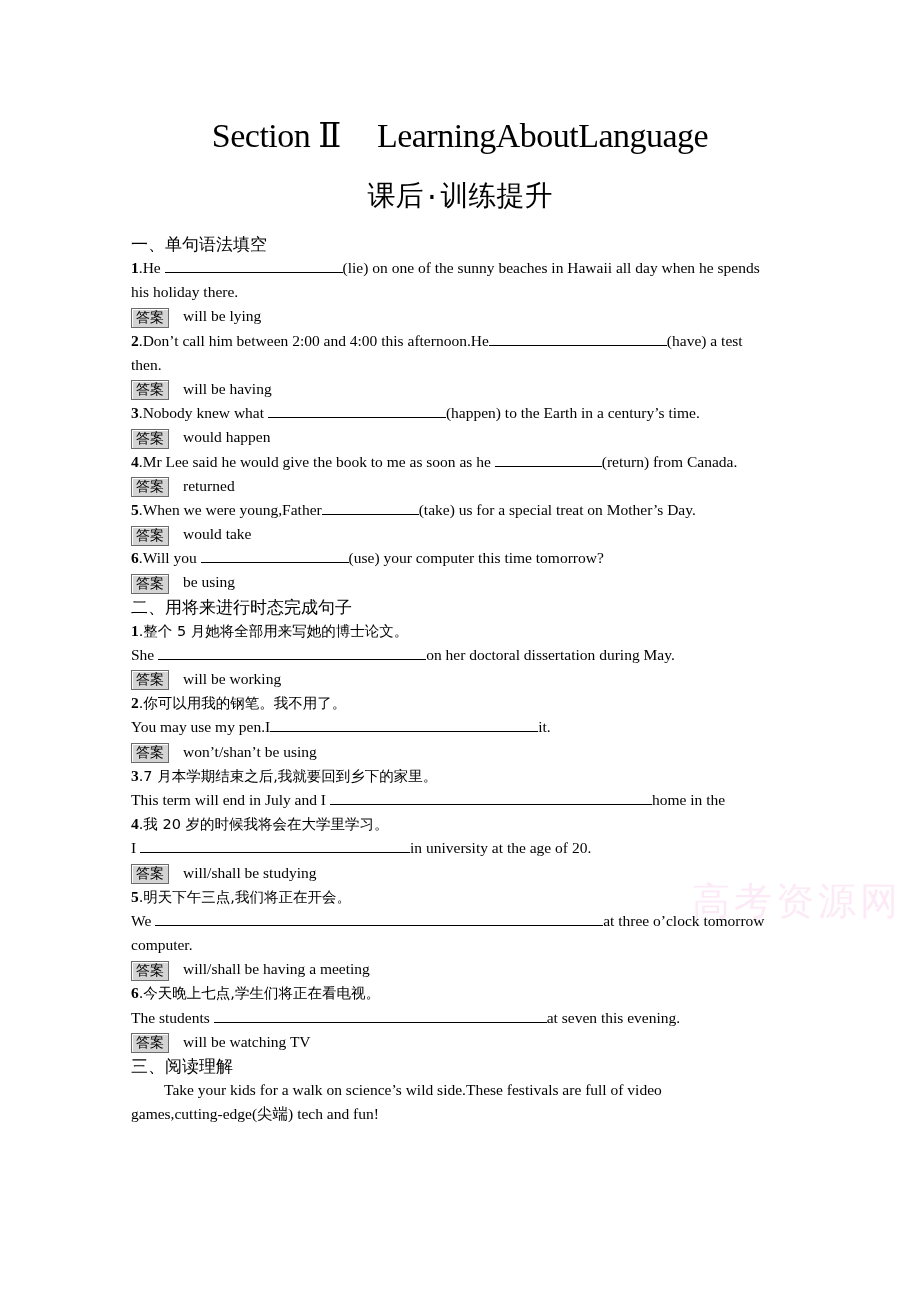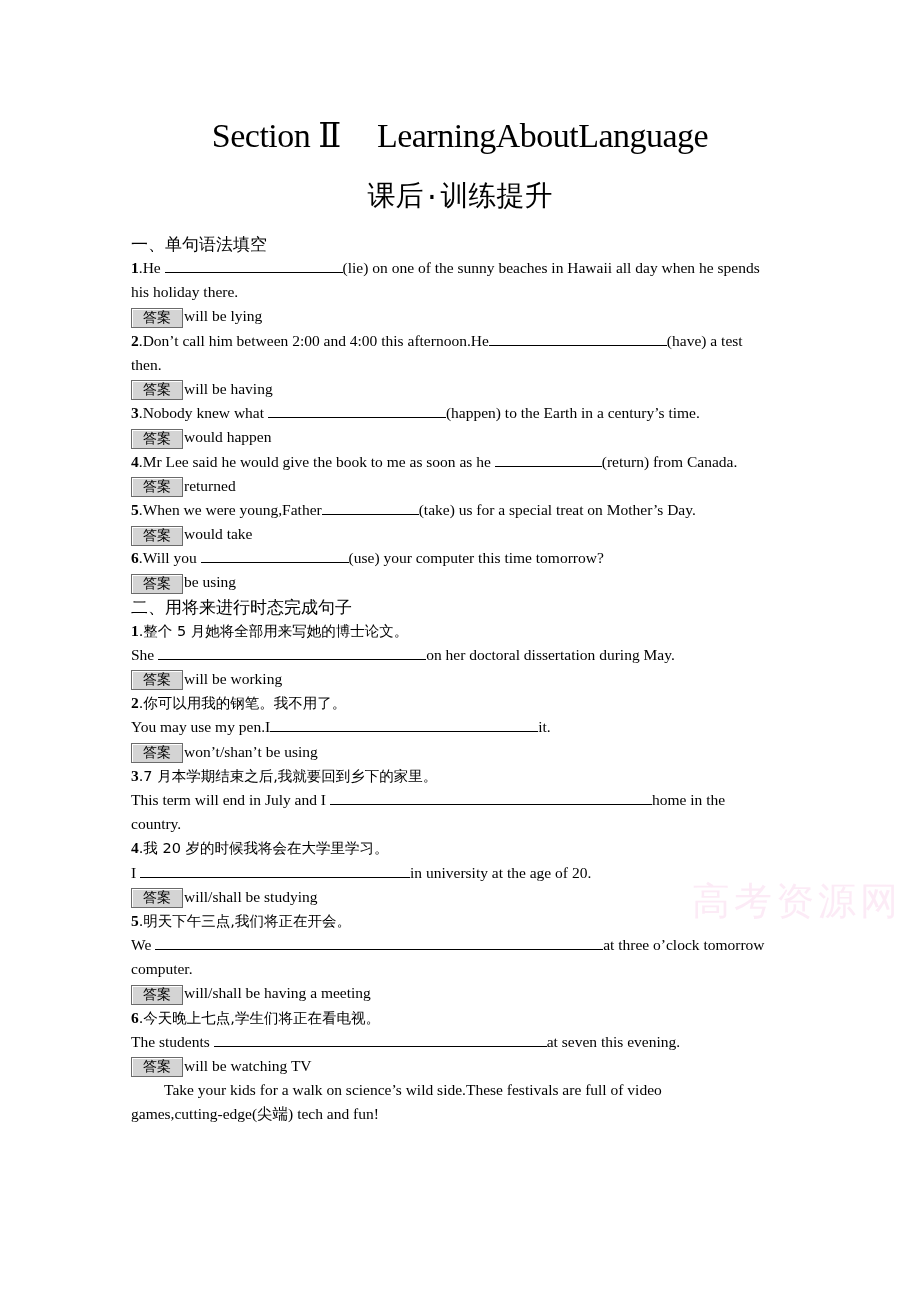--- a/index.html
+++ b/index.html
@@ -68,26 +68,26 @@
       border-bottom: 1px solid #000;
       height: 15px;
       vertical-align: baseline;
     }
     .answer-row { height: 24.2px; white-space: nowrap; }
     .answer-tag {
       display: inline-block;
       font-family: Liberation Serif, serif;
       font-size: 14px;
       line-height: 18px;
-      padding: 0 11px;
+      padding: 0 4px;
       background: #d4d4d4;
       border: 1px solid #6b6b6b;
       box-shadow: inset 1px 1px 0 #ffffff;
       vertical-align: middle;
-      margin-right: 1px;
+      margin-right: 14px;
     }
     .indent { display: inline-block; width: 33px; }
     .watermark {
       position: absolute;
       left: 692px;
       top: 876px;
       font-family: "DejaVu Serif", serif;
       font-size: 38px;
       letter-spacing: 4px;
       color: #fbe3f3;
@@ -156,21 +156,20 @@
   </div>
         <div>
     <div class="line prompt-line"><span class="num">2</span><span class="cn prompt">.你可以用我的钢笔。我不用了。</span></div>
     <div class="line sentence-line"><span class="before">You may use my pen.I</span><span class="blank" style="width: 268px;"></span><span class="after">it.</span></div>
 
     <div class="answer-row"><span class="answer-tag">答案</span><span class="answer-text">won’t/shan’t be using</span></div>
   </div>
         <div>
     <div class="line prompt-line"><span class="num">3</span><span class="cn prompt">.7 月本学期结束之后,我就要回到乡下的家里。</span></div>
     <div class="line sentence-line"><span class="before">This term will end in July and I </span><span class="blank" style="width: 322px;"></span><span class="after">home in the</span></div>
-    <div class="line cont-line">country.</div>
   </div>
         <div>
     <div class="line prompt-line"><span class="num">4</span><span class="cn prompt">.我 20 岁的时候我将会在大学里学习。</span></div>
     <div class="line sentence-line"><span class="before">I </span><span class="blank" style="width: 270px;"></span><span class="after">in university at the age of 20.</span></div>
 
     <div class="answer-row"><span class="answer-tag">答案</span><span class="answer-text">will/shall be studying</span></div>
   </div>
         <div>
     <div class="line prompt-line"><span class="num">5</span><span class="cn prompt">.明天下午三点,我们将正在开会。</span></div>
     <div class="line sentence-line"><span class="before">We </span><span class="blank" style="width: 448px;"></span><span class="after">at three o’clock tomorrow</span></div>
@@ -178,18 +177,19 @@
     <div class="answer-row"><span class="answer-tag">答案</span><span class="answer-text">will/shall be having a meeting</span></div>
   </div>
         <div>
     <div class="line prompt-line"><span class="num">6</span><span class="cn prompt">.今天晚上七点,学生们将正在看电视。</span></div>
     <div class="line sentence-line"><span class="before">The students </span><span class="blank" style="width: 333px;"></span><span class="after">at seven this evening.</span></div>
 
     <div class="answer-row"><span class="answer-tag">答案</span><span class="answer-text">will be watching TV</span></div>
   </div>
       </div>
 
+    <div class="heading">三、阅读理解</div>
     <div class="line"><span class="indent"></span><span>Take your kids for a walk on science’s wild side.These festivals are full of video</span></div>
     <div class="line">games,cutting-edge(尖端) tech and fun!</div>
   </div>
 
   <div class="watermark">高考资源网</div>
 </div>
 
 </body></html>

